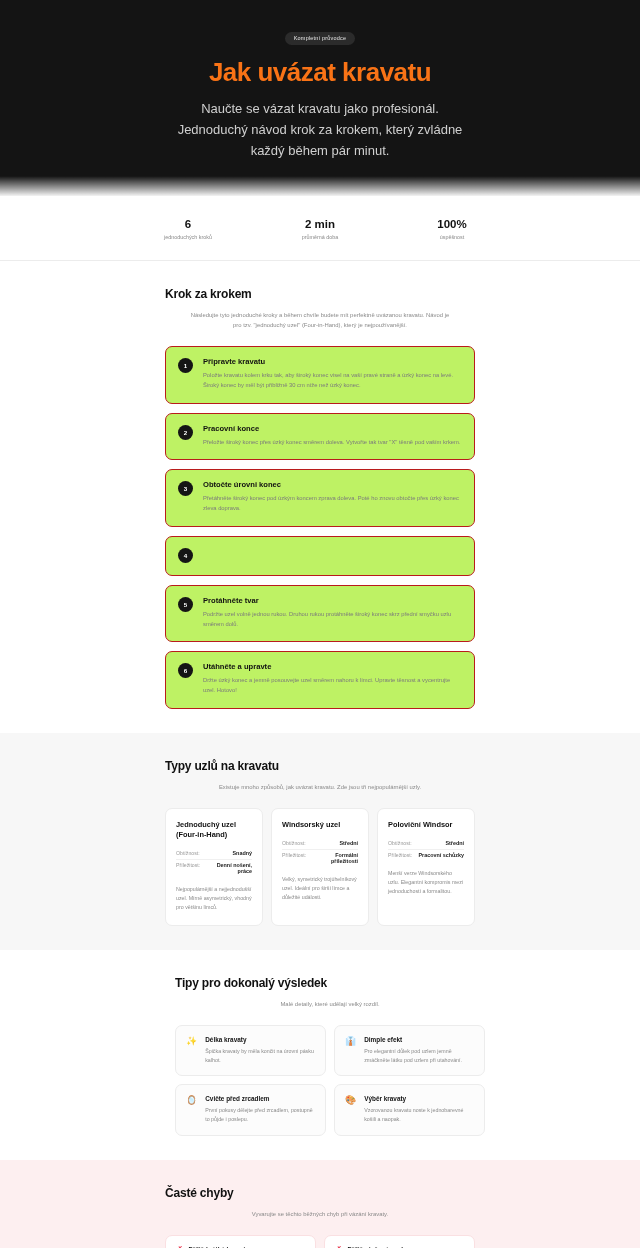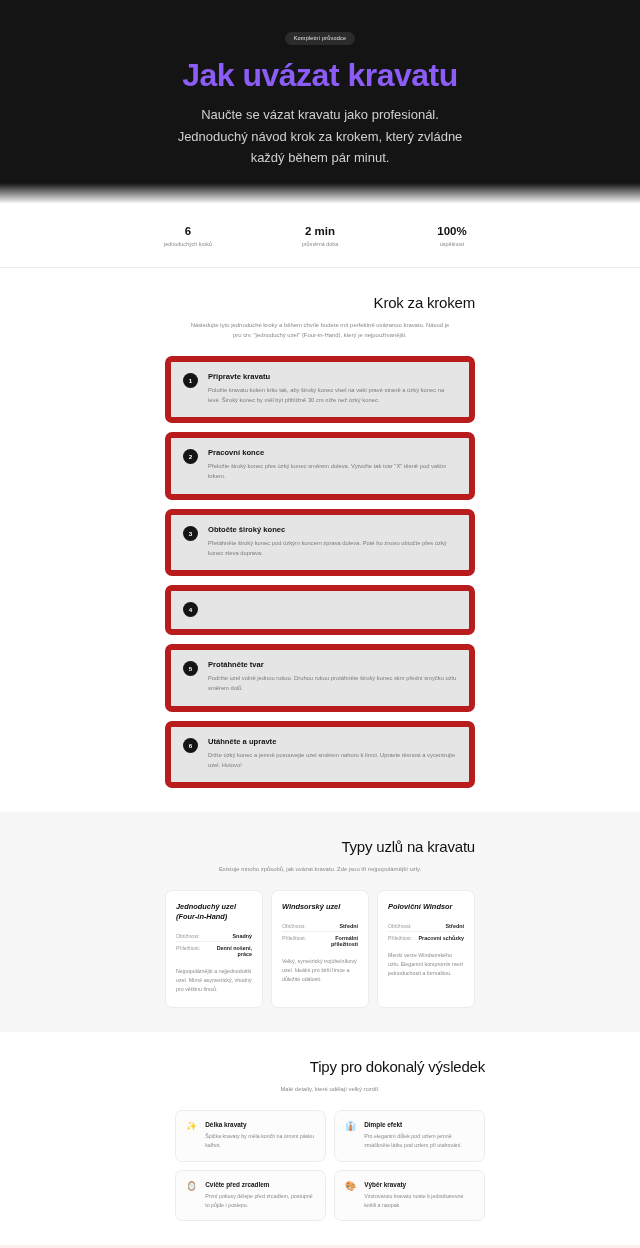--- a/index.html
+++ b/index.html
@@ -31,23 +31,23 @@
     display:inline-block;
     background:#2b2b2b;
     color:#e6e6e6;
     font-size:5.5px;
     letter-spacing:.2px;
     padding:3.5px 9px;
     border-radius:20px;
   }
   .hero-title{
     margin-top:13px;
-    font-size:32px;
+    font-size:26px;
     font-weight:bold;
-    color:#8b5cf6;
+    color:#f97316;
     letter-spacing:-.5px;
     line-height:1.12;
   }
   .hero-sub{
     margin:11px auto 0;
     max-width:310px;
     font-size:13px;
     line-height:1.65;
     color:#cfcfcf;
   }
@@ -62,42 +62,42 @@
     border-bottom:1px solid #ececec;
   }
   .stat{ text-align:center; min-width:56px;}
   .stat-value{ font-size:11.5px; font-weight:bold; color:#111; }
   .stat-label{ margin-top:4px; font-size:5.4px; color:#8b8b8b; }
 
   
   section{ padding:26px 0 24px; }
   .section-inner{ width:310px; margin:0 auto; }
   .sec-title{
-    text-align:right;
-    font-size:15px;
-    font-weight:normal;
+    text-align:left;
+    font-size:12px;
+    font-weight:bold;
     color:#111;
     letter-spacing:-.2px;
   }
   .sec-sub{
     margin:9px auto 0;
     max-width:268px;
     text-align:center;
     font-size:5.9px;
     line-height:1.72;
     color:#8a8a8a;
   }
 
   
   .steps{ margin-top:16px; display:flex; flex-direction:column; gap:9px; }
   .step-card{
     display:flex;
     gap:10px;
-    background:#e5e5e5;
-    border:6px solid #b91c1c;
+    background:#bef264;
+    border:1px solid #b91c1c;
     border-radius:7px;
     padding:10px 12px 12px;
   }
   .step-num{
     flex:0 0 auto;
     width:15px; height:15px;
     border-radius:50%;
     background:#151515;
     color:#fff;
     font-size:6.2px;
@@ -116,21 +116,21 @@
     display:grid;
     grid-template-columns:repeat(3,1fr);
     gap:8px;
   }
   .knot-card{
     background:#ffffff;
     border:1px solid #ececec;
     border-radius:7px;
     padding:11px 10px 13px;
   }
-  .knot-name{ font-size:7.4px; font-weight:bold; color:#111; line-height:1.35;font-style:italic; }
+  .knot-name{ font-size:7.4px; font-weight:bold; color:#111; line-height:1.35; }
   .knot-rows{ margin-top:8px; }
   .knot-row{
     display:flex; justify-content:space-between; align-items:baseline;
     gap:6px;
     padding:2.5px 0;
     border-bottom:1px solid #f0f0f0;
   }
   .knot-row:last-child{ border-bottom:none; }
   .knot-k{ font-size:5.2px; color:#9a9a9a; white-space:nowrap; }
   .knot-v{ font-size:5.4px; font-weight:bold; color:#222; text-align:right; }
@@ -218,21 +218,21 @@
           <div class="step-num">2</div>
           <div class="step-body">
             <div class="step-title">Pracovní konce</div>
             <div class="step-text">Přeložte široký konec přes úzký konec směrem doleva. Vytvořte tak tvar "X" těsně pod vaším krkem.</div>
           </div>
         </div>
 
         <div class="step-card">
           <div class="step-num">3</div>
           <div class="step-body">
-            <div class="step-title">Obtočte široký konec</div>
+            <div class="step-title">Obtočte úrovni konec</div>
             <div class="step-text">Přetáhněte široký konec pod úzkým koncem zprava doleva. Poté ho znovu obtočte přes úzký konec zleva doprava.</div>
           </div>
         </div>
 
         <div class="step-card">
           <div class="step-num">4</div>
         </div>
 
         <div class="step-card">
           <div class="step-num">5</div>

